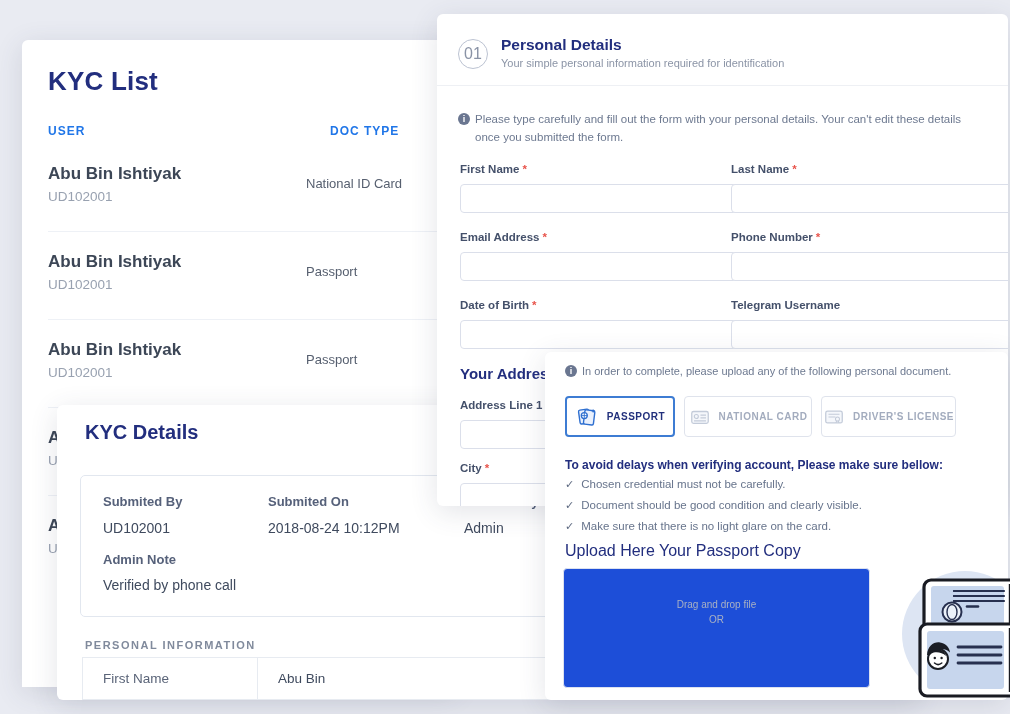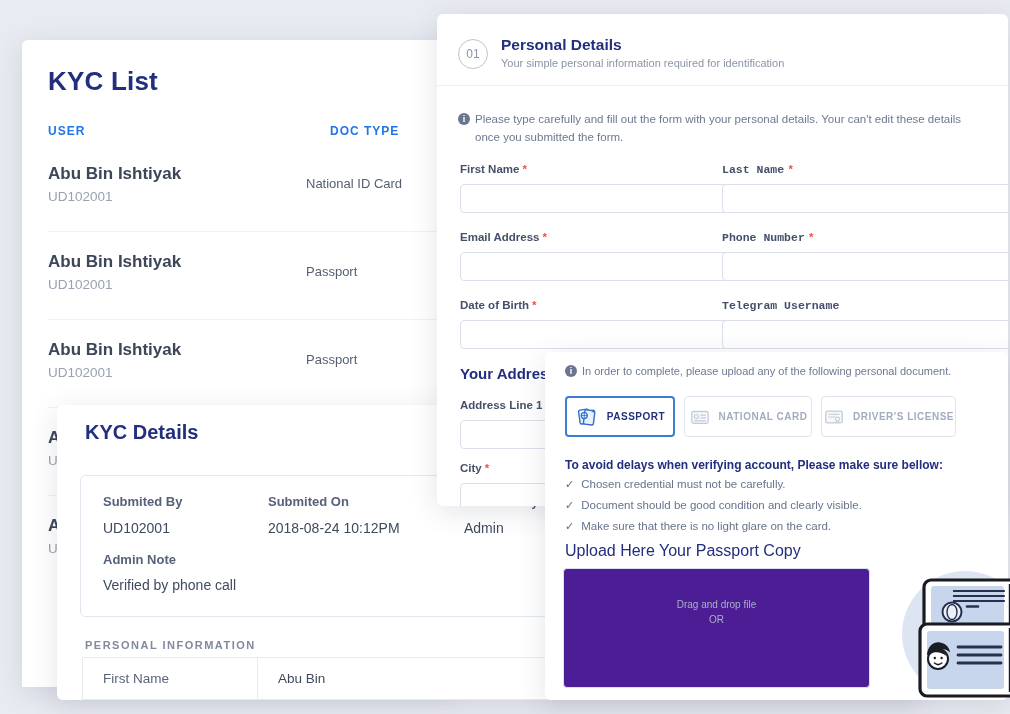--- a/index.html
+++ b/index.html
@@ -33,49 +33,49 @@
   .ib-label { position:absolute; font-size:13px; font-weight:bold; color:#56617a; }
   .ib-value { position:absolute; font-size:14px; color:#3f4a5e; }
   .sec-header { position:absolute; left:28px; top:234px; font-size:11px; font-weight:bold; letter-spacing:1.5px; color:#808a9c; }
   .pi-table { position:absolute; left:25px; top:252px; width:810px; height:43px; border:1px solid #e7ebf1; display:flex; }
   .pi-cell1 { width:175px; border-right:1px solid #e7ebf1; line-height:41px; padding-left:20px; font-size:13.5px; color:#5a6478; }
   .pi-cell2 { flex:1; line-height:41px; padding-left:20px; font-size:13.5px; color:#3f4a5e; }
 
   
   .personal { left:437px; top:14px; width:571px; height:492px; overflow:hidden; z-index:3; }
   .step-circle { position:absolute; left:21px; top:25px; width:30px; height:30px; border:1px solid #bcc3d2; border-radius:50%;
-                 font-size:12px; color:#8a93a6; text-align:center; line-height:28px; }
+                 font-size:16px; color:#8a93a6; text-align:center; line-height:28px; }
   .pd-title { position:absolute; left:64px; top:22px; font-size:15.5px; font-weight:bold; color:var(--navy,#222e7e); }
   .pd-sub { position:absolute; left:64px; top:43px; font-size:11px; color:#8b94a6; }
   .pd-divider { position:absolute; left:0; right:0; top:71px; height:1px; background:#eef0f4; }
   .note { position:relative; font-size:11.5px; color:#6d7990; line-height:17.5px; padding-left:17px; }
   .pd-note { position:absolute; left:21px; top:97px; width:528px; }
   .ico-info { position:absolute; left:0; top:2px; width:12px; height:12px; border-radius:50%; background:#6a7690; color:#fff;
               font-size:9px; font-weight:bold; line-height:12px; text-align:center; font-style:normal; }
   .fcol1 { left:23px; width:247px; }
-  .fcol2 { left:285px; width:246px;font-family:Liberation Mono, monospace; }
+  .fcol2 { left:294px; width:246px; }
   .flabel { position:absolute; font-size:11.5px; font-weight:bold; color:#44506a; }
   .req { color:var(--required-red,#e8534a); margin-left:3px; }
   .finput { position:absolute; height:29px; background:#fff; border:1px solid #dbdfea; border-radius:4px; width:inherit; outline:none; padding:0 8px; font-size:13px; color:#3f4a5e; }
   .addr-title { position:absolute; left:23px; top:351px; font-size:15px; font-weight:bold; color:var(--navy,#222e7e); }
 
   
   .upload { left:545px; top:352px; width:463px; height:348px; overflow:hidden; z-index:4; }
   .up-note { position:absolute; left:20px; top:11px; width:432px; font-size:11px; }
   .doc-row { position:absolute; left:20px; top:44px; display:flex; gap:9px; }
   .doc-btn { height:41px; border-radius:4px; background:#fff; display:flex; align-items:center; justify-content:center; gap:8px;
              font-size:10px; font-weight:bold; letter-spacing:.5px; cursor:pointer; }
   .doc-btn.sel { width:110px; border:2px solid var(--selected-border-blue,#3d7cd3); color:#22307c; }
   .doc-btn.dim { border:1px solid #dfe3ec; color:#a3acbe; }
   .doc-btn.b2 { width:128px; } .doc-btn.b3 { width:135px; }
   .warn-title { position:absolute; left:20px; top:106px; font-size:12px; font-weight:bold; color:var(--navy,#222e7e); }
   .chk { position:absolute; left:20px; font-size:11.5px; color:#67748c; }
   .chk .tick { color:#5d6980; margin-right:7px; font-size:11px; }
   .up-title { position:absolute; left:20px; top:190px; font-size:16px; font-weight:normal; color:var(--navy,#222e7e); }
-  .dropzone { position:absolute; left:18px; top:216px; width:307px; height:120px; background:#4c1d95; border:1px solid #dbe1f0;
+  .dropzone { position:absolute; left:18px; top:216px; width:307px; height:120px; background:#1d4ed8; border:1px solid #dbe1f0;
               border-radius:4px; text-align:center; cursor:pointer; }
   .dz-t1 { margin-top:30px; font-size:10px; color:#a9b1c3; }
   .dz-t2 { margin-top:4px; font-size:10px; color:#a9b1c3; }
   .select-btn { margin:8px auto 0; width:104px; height:28px; background:var(--button-blue,#2e7be5); border:1px solid #2a6fd2;
                 color:#fff; font-size:11px; font-weight:bold; letter-spacing:1px; line-height:26px; border-radius:4px; cursor:pointer; }
 
   
   .illus { position:absolute; left:900px; top:560px; width:115px; height:150px; z-index:5; }
 </style>
 </head>

